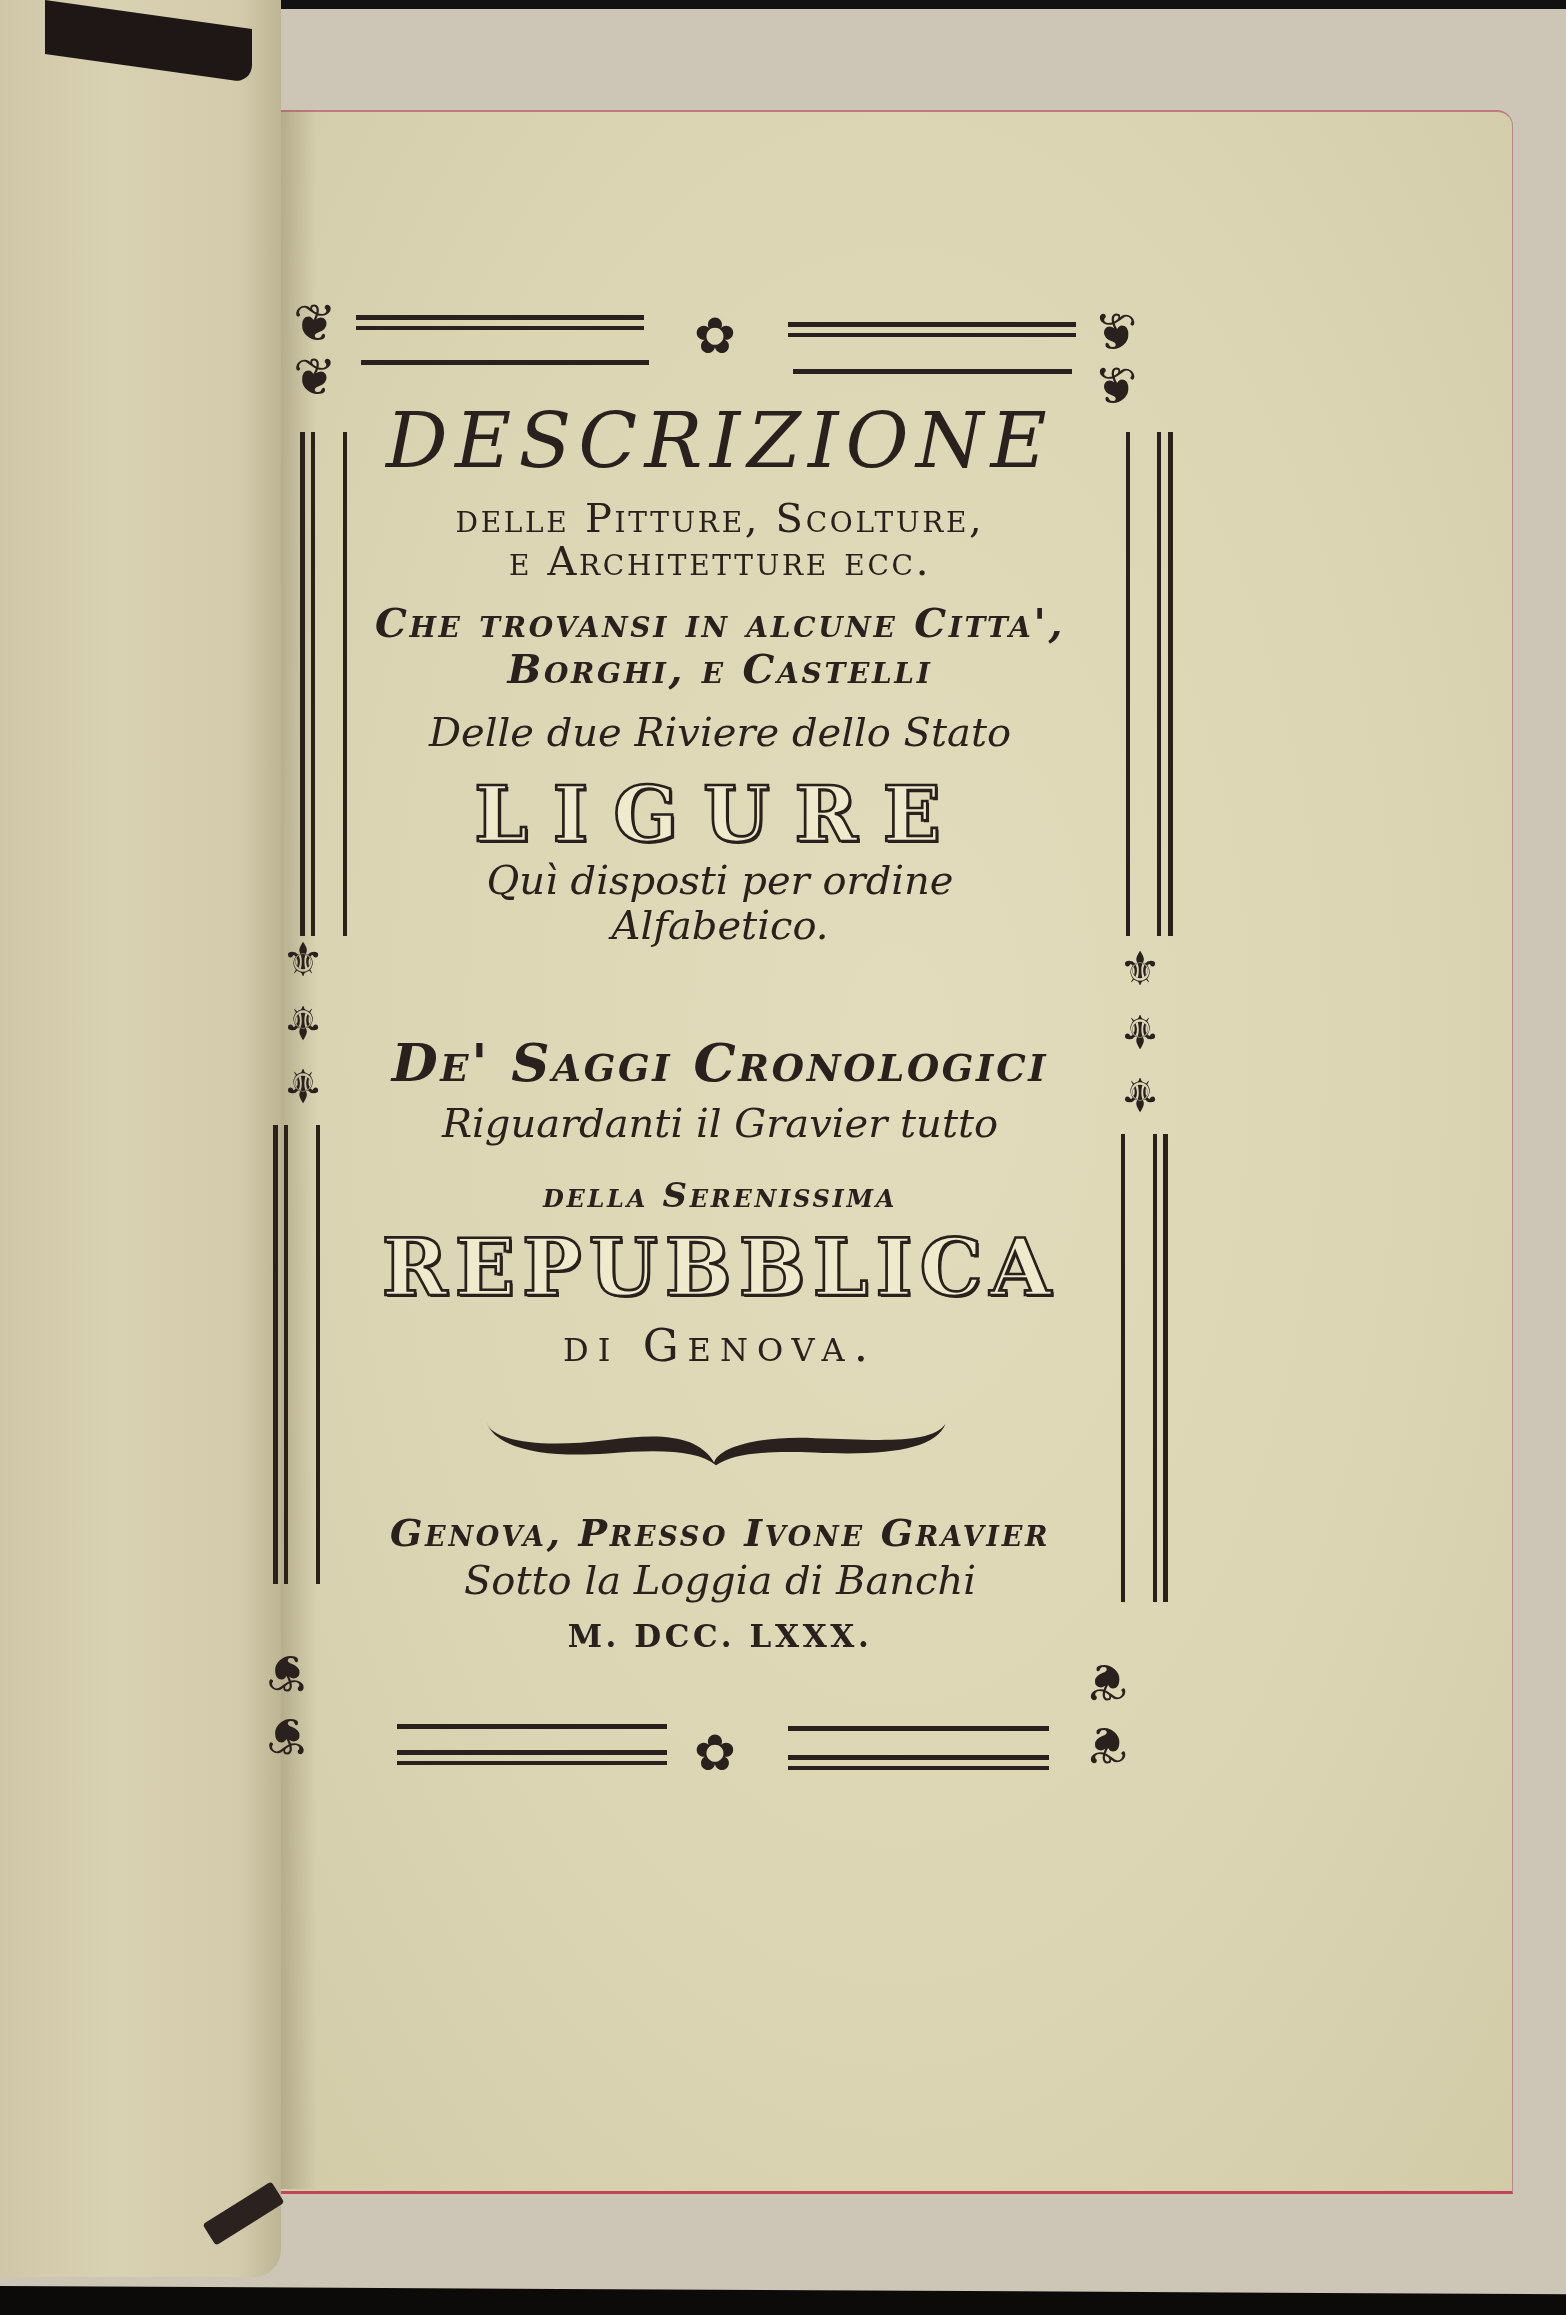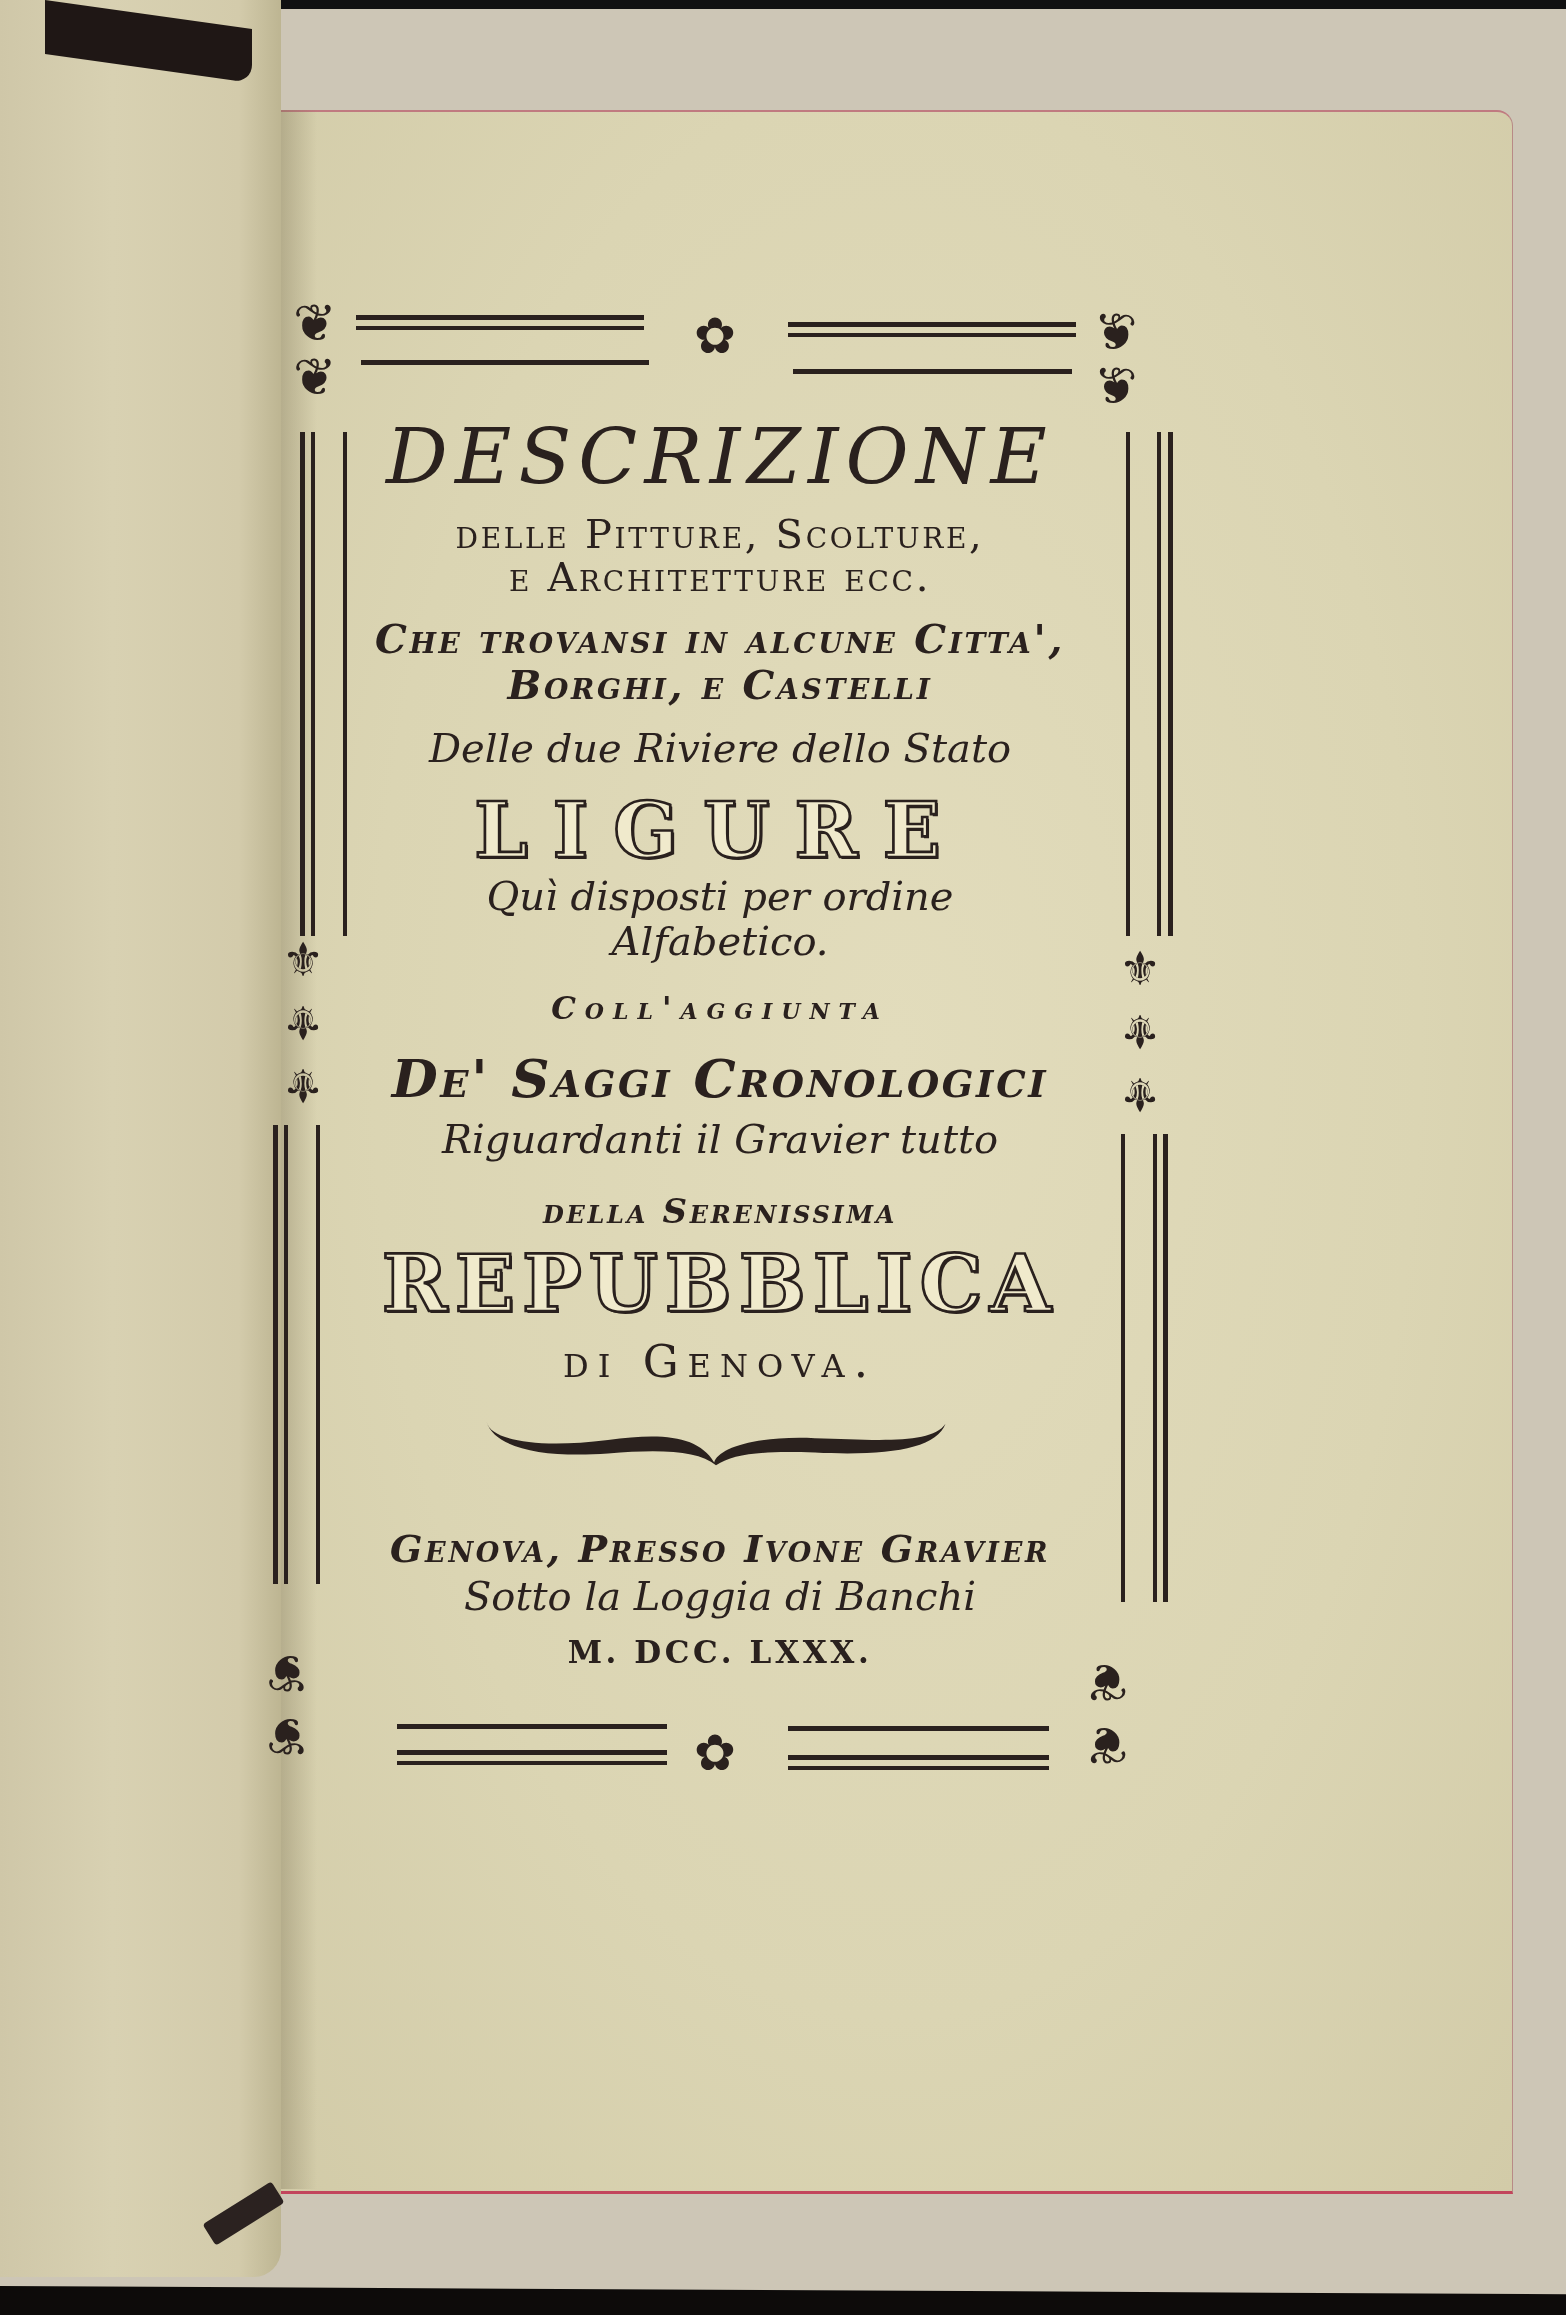--- a/index.html
+++ b/index.html
@@ -94,31 +94,30 @@
   <span class="orn" style="left:437px;top:1431px;font-size:50px;">✿</span>
 
   <span class="orn" style="left:25px;top:639px;font-size:47px;">⚜</span>
   <span class="orn" style="left:25px;top:702px;font-size:47px;transform:scaleY(-1);">⚜</span>
   <span class="orn" style="left:25px;top:765px;font-size:47px;transform:scaleY(-1);">⚜</span>
   <span class="orn" style="left:862px;top:648px;font-size:47px;">⚜</span>
   <span class="orn" style="left:862px;top:711px;font-size:47px;transform:scaleY(-1);">⚜</span>
   <span class="orn" style="left:862px;top:774px;font-size:47px;transform:scaleY(-1);">⚜</span>
 </div>
 
-<div class="text-block" style="top:16px;height:1800px;">
+<div class="text-block" style="top:0;height:1800px;">
   <div class="line t-desc" style="top:396px;">DESCRIZIONE</div>
   <div class="line t-caps" style="top:495px;">delle Pitture, Scolture,</div>
   <div class="line t-caps" style="top:538px;">e Architetture ecc.</div>
   <div class="line t-italcaps" style="top:599px;">Che trovansi in alcune Citta',</div>
   <div class="line t-italcaps" style="top:645px;">Borghi, e Castelli</div>
   <div class="line t-ital" style="top:709px;">Delle due Riviere dello Stato</div>
   <div class="line t-big" style="top:770px;">LIGURE</div>
   <div class="line t-ital" style="top:857px;">Quì disposti per ordine</div>
   <div class="line t-ital" style="top:902px;">Alfabetico.</div>
-  <div class="line t-italcaps" style="top:974px;font-size:31px;letter-spacing:9px;">Coll'aggiunta</div>
   <div class="line t-italcaps" style="top:1031px;font-size:53px;">De' Saggi Cronologici</div>
   <div class="line t-ital" style="top:1100px;">Riguardanti il Gravier tutto</div>
   <div class="line t-italcaps" style="top:1175px;font-size:34px;">della Serenissima</div>
   <div class="line t-rep" style="top:1221px;">REPUBBLICA</div>
   <div class="line t-genova" style="top:1319px;font-variant:small-caps;">di Genova.</div>
   <div class="line t-italcaps" style="top:1510px;font-size:38px;">Genova, Presso Ivone Gravier</div>
   <div class="line t-ital" style="top:1557px;">Sotto la Loggia di Banchi</div>
   <div class="line t-date" style="top:1618px;">M. DCC. LXXX.</div>
 </div>
 

